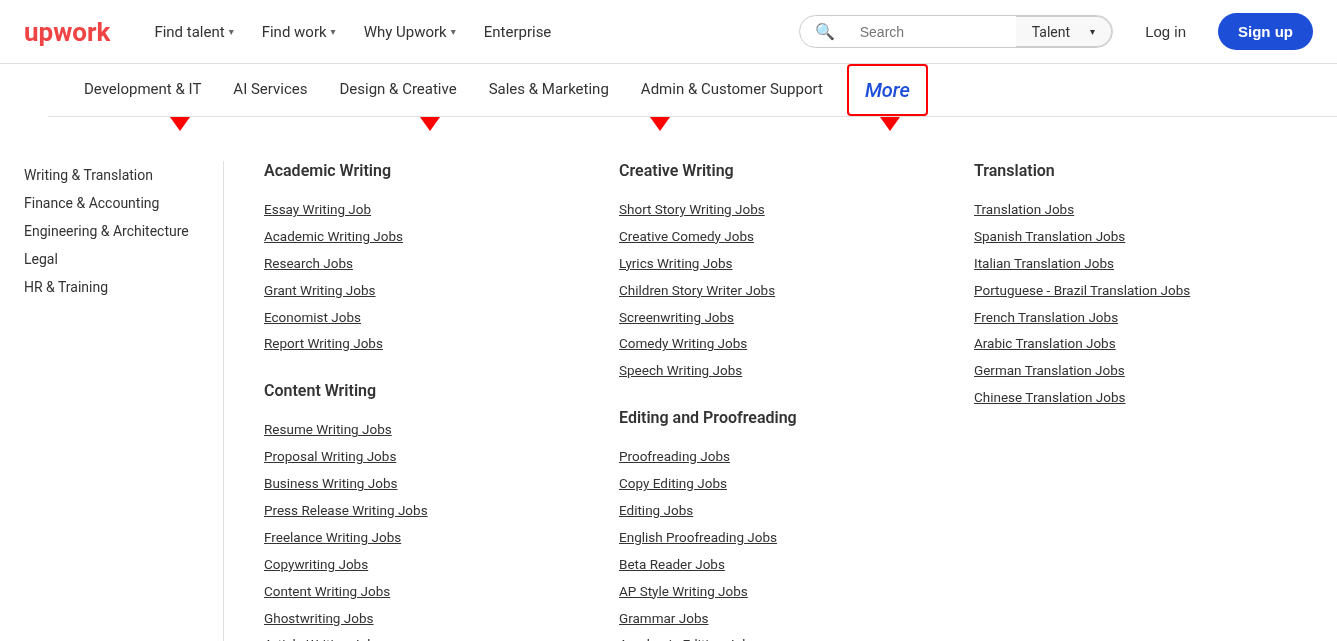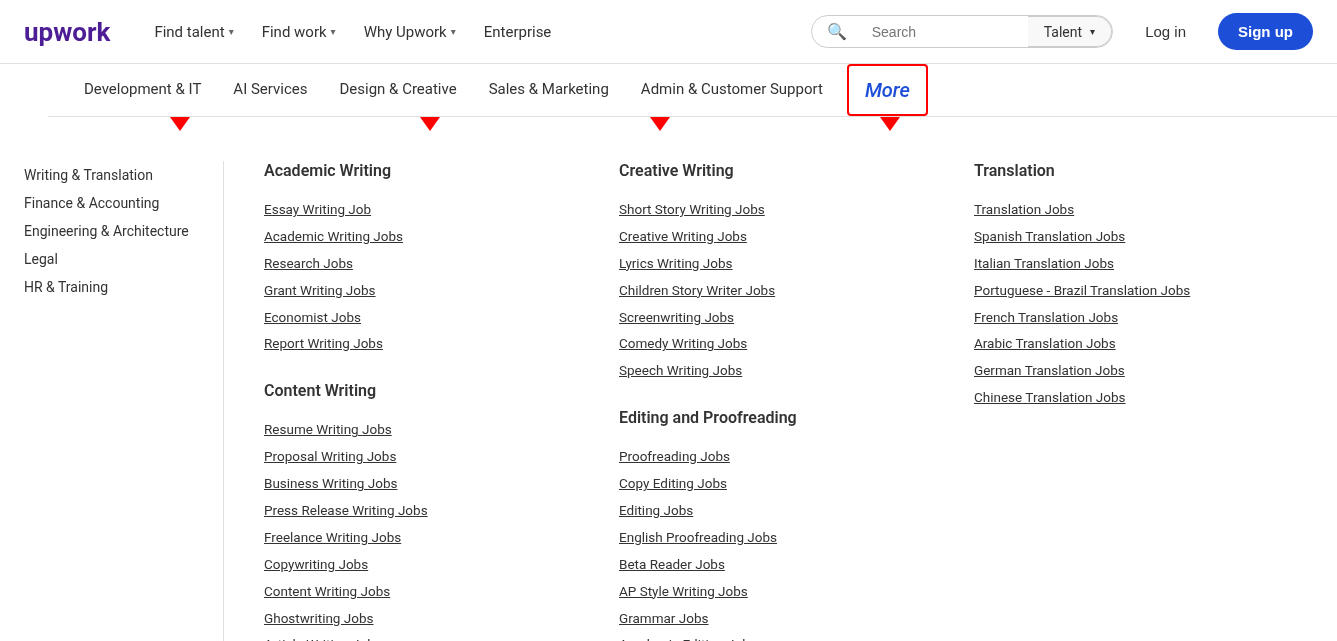--- a/index.html
+++ b/index.html
@@ -15,21 +15,21 @@
       gap: 24px;
     }
     .logo {
       display: flex;
       align-items: center;
       margin-right: 8px;
     }
     .logo-text {
       font-size: 26px;
       font-weight: 700;
-      color: #4c1d95;
+      color: #ef4444;
     }
     .nav-links {
       display: flex;
       gap: 4px;
       align-items: center;
       flex: 1;
     }
     .nav-item {
       display: flex;
       align-items: center;
@@ -47,21 +47,21 @@
     }
     .header-right {
       display: flex;
       align-items: center;
       gap: 16px;
       margin-left: auto;
     }
     .talent-btn {
       display: flex;
       align-items: center;
-      gap: 8px;
+      gap: 20px;
       padding: 6px 16px;
       border: 1px solid #ccc;
       border-radius: 0 24px 24px 0;
       background: #f8f8f8;
       cursor: pointer;
       font-size: 14px;
       white-space: nowrap;
       border-left: none;
     }
     .search-wrapper {
@@ -305,21 +305,21 @@
               <a class="category-link" href="#">Ghostwriting Jobs</a>
               <a class="category-link" href="#">Article Writing Jobs</a>
             </div>
         </div>
       </div>
 
       <div class="category-col">
         <div class="category-title">Creative Writing</div>
         <div id="creative-links">
             <a class="category-link" href="#">Short Story Writing Jobs</a>
-            <a class="category-link" href="#">Creative Writing Jobs</a>
+            <a class="category-link" href="#">Creative Comedy Jobs</a>
             <a class="category-link" href="#">Lyrics Writing Jobs</a>
             <a class="category-link" href="#">Children Story Writer Jobs</a>
             <a class="category-link" href="#">Screenwriting Jobs</a>
             <a class="category-link" href="#">Comedy Writing Jobs</a>
             <a class="category-link" href="#">Speech Writing Jobs</a>
           </div>
 
         <div class="section-gap">
           <div class="category-title" id="editing-title">Editing and Proofreading</div>
           <div id="editing-links">

